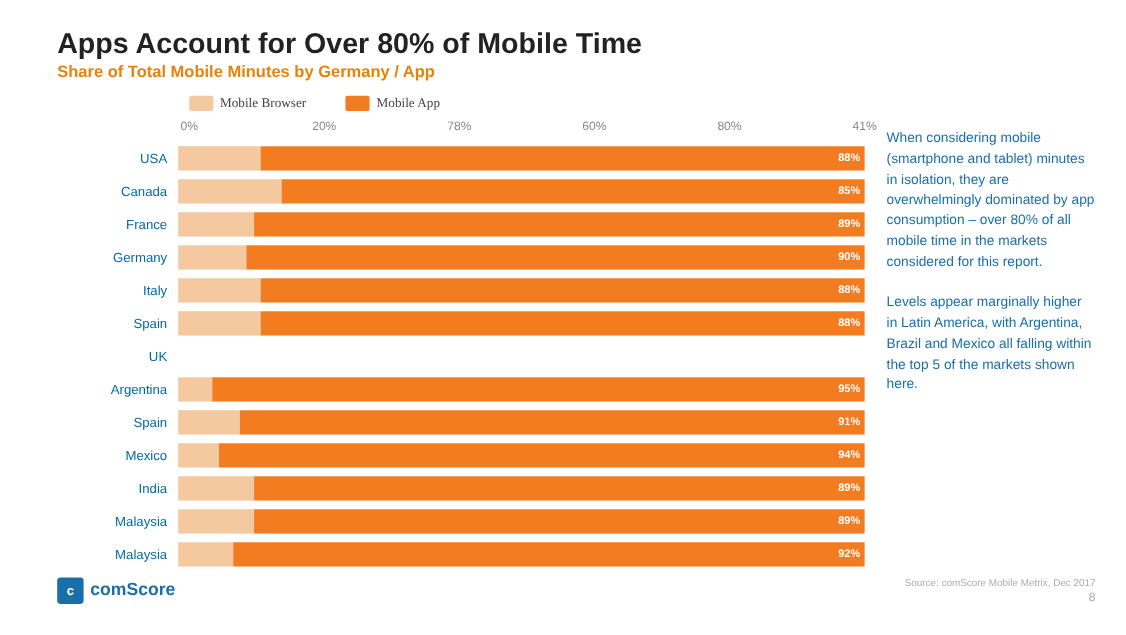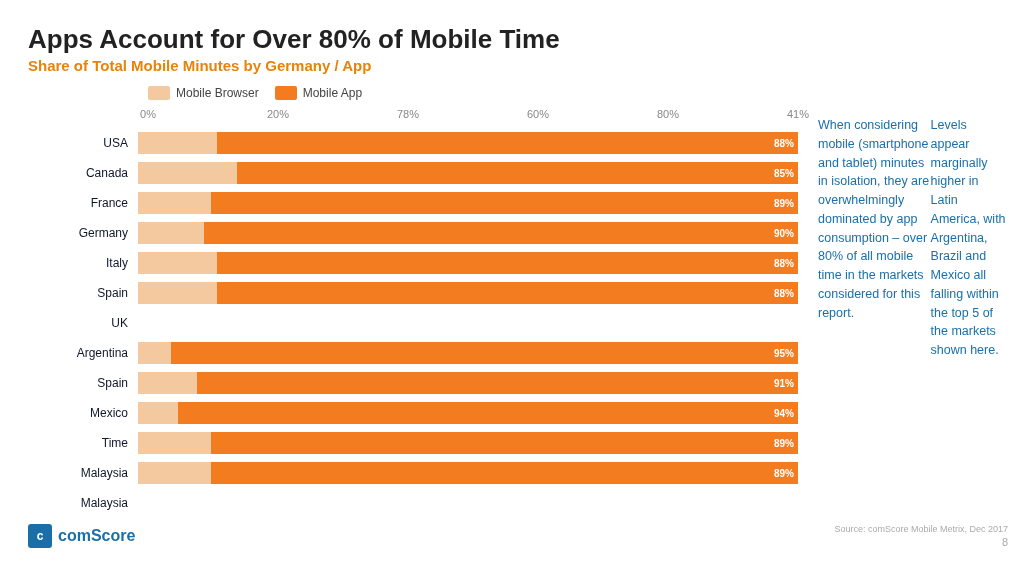--- a/index.html
+++ b/index.html
@@ -11,22 +11,23 @@
       overflow: hidden;
       display: flex;
       align-items: stretch;
     }
     .main-card {
       background: #fff;
       width: 1024px;
       height: 533px;
       display: flex;
       flex-direction: column;
-      padding: 24px 16px 16px 28px;
+      padding: 24px 28px 16px 28px;
       position: relative;
+      margin-left: 24px;
     }
     .title {
       font-size: 26px;
       font-weight: bold;
       color: #222;
       margin-bottom: 2px;
     }
     .subtitle {
       font-size: 15px;
       color: #e8830a;
@@ -39,24 +40,25 @@
       gap: 0;
     }
     .chart-section {
       flex: 1;
       display: flex;
       flex-direction: column;
       min-width: 0;
     }
     .legend {
       display: flex;
-      gap: 16px;
+      gap: 36px;
       margin-left: 120px;
       margin-bottom: 8px;
       align-items: center;
+      font-family: Liberation Serif, serif;
     }
     .legend-item {
       display: flex;
       align-items: center;
       gap: 6px;
       font-size: 12px;
       color: #444;
     }
     .legend-color {
       width: 22px;
@@ -87,21 +89,21 @@
       flex: 1;
     }
     .bar-row {
       display: flex;
       align-items: center;
       height: 26px;
     }
     .bar-label {
       width: 110px;
       font-size: 12px;
-      color: #0f172a;
+      color: #0369a1;
       text-align: right;
       padding-right: 10px;
       flex-shrink: 0;
     }
     .bar-track {
       flex: 1;
       height: 22px;
       position: relative;
       background: #f0f0f0;
       display: flex;
@@ -122,21 +124,21 @@
       top: 50%;
       transform: translateY(-50%);
       font-size: 10px;
       font-weight: bold;
       color: #fff;
     }
     .right-panel {
       width: 210px;
       padding-left: 20px;
       display: flex;
-      flex-direction: row;
+      flex-direction: column;
       justify-content: flex-start;
       padding-top: 30px;
     }
     .right-text {
       font-size: 12.5px;
       color: #1a6fa8;
       line-height: 1.5;
       margin-bottom: 18px;
     }
     .footer-row {
@@ -279,37 +281,42 @@
           </div>
           <div class="bar-row">
             <div class="bar-label">Mexico</div>
             <div class="bar-track">
               <div class="bar-browser" style="width: 6%;"></div>
               <div class="bar-app" style="width: 94%;"></div>
               <span class="bar-pct">94%</span>
             </div>
           </div>
           <div class="bar-row">
-            <div class="bar-label">Time</div>
+            <div class="bar-label">India</div>
             <div class="bar-track">
               <div class="bar-browser" style="width: 11%;"></div>
               <div class="bar-app" style="width: 89%;"></div>
               <span class="bar-pct">89%</span>
             </div>
           </div>
           <div class="bar-row">
             <div class="bar-label">Malaysia</div>
             <div class="bar-track">
               <div class="bar-browser" style="width: 11%;"></div>
               <div class="bar-app" style="width: 89%;"></div>
               <span class="bar-pct">89%</span>
             </div>
           </div>
           <div class="bar-row">
             <div class="bar-label">Malaysia</div>
+            <div class="bar-track">
+              <div class="bar-browser" style="width: 8%;"></div>
+              <div class="bar-app" style="width: 92%;"></div>
+              <span class="bar-pct">92%</span>
+            </div>
           </div>
         </div>
     </div>
 
     <div class="right-panel">
       <p class="right-text">When considering mobile (smartphone and tablet) minutes in isolation, they are overwhelmingly dominated by app consumption – over 80% of all mobile time in the markets considered for this report.</p>
       <p class="right-text">Levels appear marginally higher in Latin America, with Argentina, Brazil and Mexico all falling within the top 5 of the markets shown here.</p>
     </div>
   </div>
 

